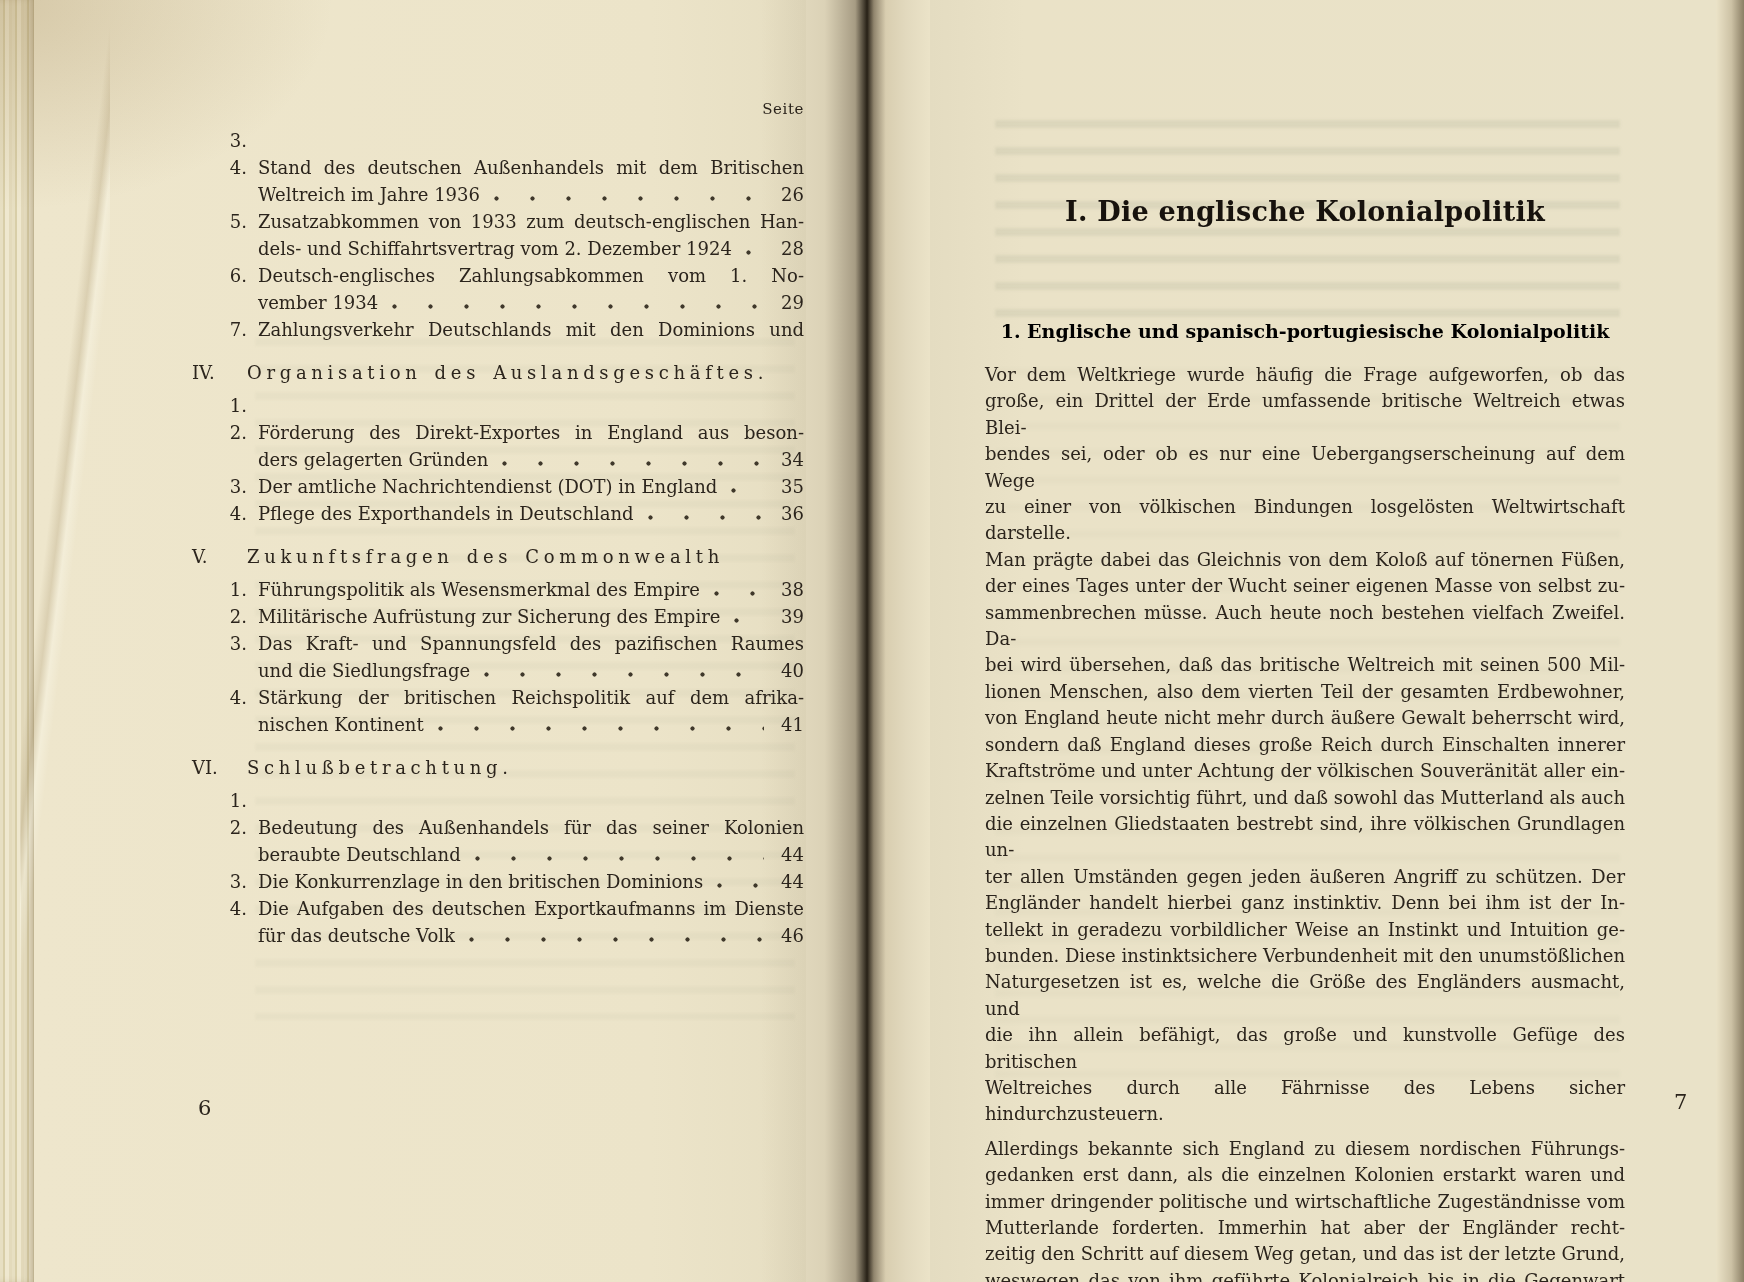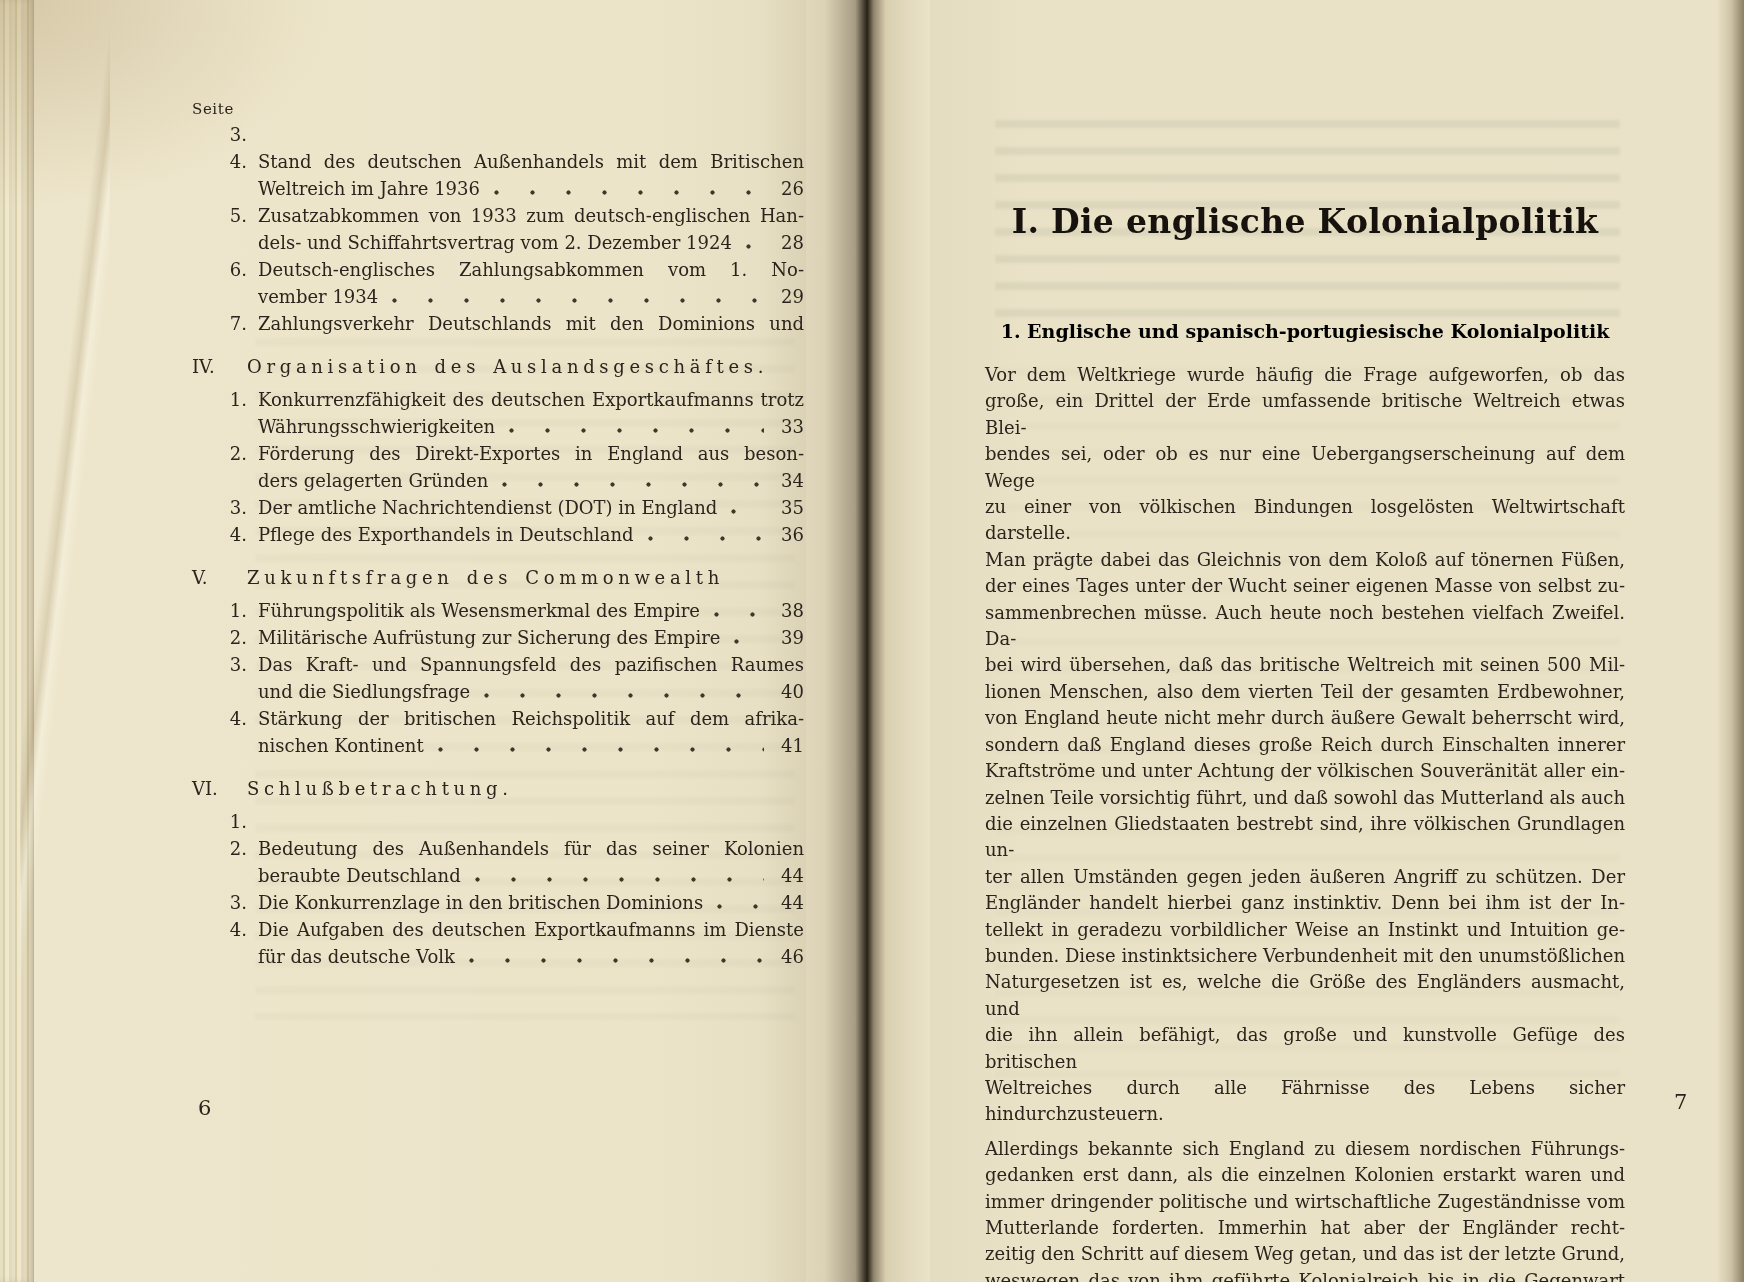--- a/index.html
+++ b/index.html
@@ -50,21 +50,21 @@
     position:absolute; pointer-events:none; filter:blur(1.6px);
     background:repeating-linear-gradient(180deg,
       transparent 0 8px, rgba(115,130,105,.16) 8px 16px, transparent 16px 27px);
   }
   .ghost.gr { left:995px; top:112px; width:625px; height:212px; opacity:.75; }
   .ghost.gr2 { left:995px; top:360px; width:625px; height:720px; opacity:.22; }
   .ghost.gl { left:255px; top:330px; width:540px; height:690px; opacity:.30; }
 
   
   .left-content { position:absolute; left:192px; top:100px; width:612px; }
-  .seite-label { font-size:15px; letter-spacing:.04em; margin-bottom:3px; }
+  .seite-label { text-align:right; font-size:15px; letter-spacing:.04em; margin-bottom:9px; }
   .toc-item { display:flex; }
   .toc-num { width:66px; flex-shrink:0; text-align:right; padding-right:11px; box-sizing:border-box;
              font-size:18px; line-height:27px; }
   .toc-body { flex:1; min-width:0; }
   .toc-line { font-size:18px; line-height:27px; }
   .toc-line.fill { text-align:justify; text-align-last:justify; }
   .toc-lastline { display:flex; align-items:baseline; }
   .toc-lastline .txt { white-space:nowrap; }
   .leader {
     flex:1; min-width:18px; height:6px; align-self:flex-end; margin:0 6px 6px 14px;
@@ -72,22 +72,22 @@
     background-size:36px 6px; background-repeat:repeat-x; background-position:left bottom;
   }
   .toc-pg { flex-shrink:0; min-width:34px; text-align:right; font-size:18px; line-height:27px; }
   .toc-section { display:flex; margin:16px 0 6px 0; }
   .toc-roman { width:55px; flex-shrink:0; text-align:left; padding-right:8px; box-sizing:border-box;
                font-size:18px; line-height:27px; }
   .toc-section-title { font-size:18px; line-height:27px; letter-spacing:.26em; word-spacing:.15em; }
 
   
   .chapter-title {
-    position:absolute; left:985px; top:202px; width:640px; text-align:center;
-    font-size:33px; font-weight:700; color:#17120d; white-space:nowrap; letter-spacing:.01em;
+    position:absolute; left:985px; top:196px; width:640px; text-align:center;
+    font-size:27px; font-weight:700; color:#17120d; white-space:nowrap; letter-spacing:.01em;
   }
   .section-heading {
     position:absolute; left:985px; top:320px; width:640px; text-align:center;
     font-size:19px; font-weight:700; color:#000000; white-space:nowrap;
   }
   .body-text { position:absolute; left:985px; top:362px; width:640px; font-size:18px; }
   .para { margin:0; }
   .para + .para { margin-top:8px; }
   .body-line { line-height:26.4px; text-align:justify; text-align-last:justify; }
 
@@ -154,28 +154,20 @@
           <div class="toc-body">
             <div class="toc-line fill">Zahlungsverkehr Deutschlands mit den Dominions und</div>
           </div>
         </div>
         <div class="toc-section">
           <span class="toc-roman">IV.</span>
           <span class="toc-section-title">Organisation des Auslandsgeschäftes.</span>
         </div>
         <div class="toc-item">
           <span class="toc-num">1.</span>
-          <div class="toc-body">
-            <div class="toc-line fill">Konkurrenzfähigkeit des deutschen Exportkaufmanns trotz</div>
-            <div class="toc-line toc-lastline">
-              <span class="txt">Währungsschwierigkeiten</span>
-              <span class="leader"></span>
-              <span class="toc-pg">33</span>
-            </div>
-          </div>
         </div>
         <div class="toc-item">
           <span class="toc-num">2.</span>
           <div class="toc-body">
             <div class="toc-line fill">Förderung des Direkt-Exportes in England aus beson-</div>
             <div class="toc-line toc-lastline">
               <span class="txt">ders gelagerten Gründen</span>
               <span class="leader"></span>
               <span class="toc-pg">34</span>
             </div>

